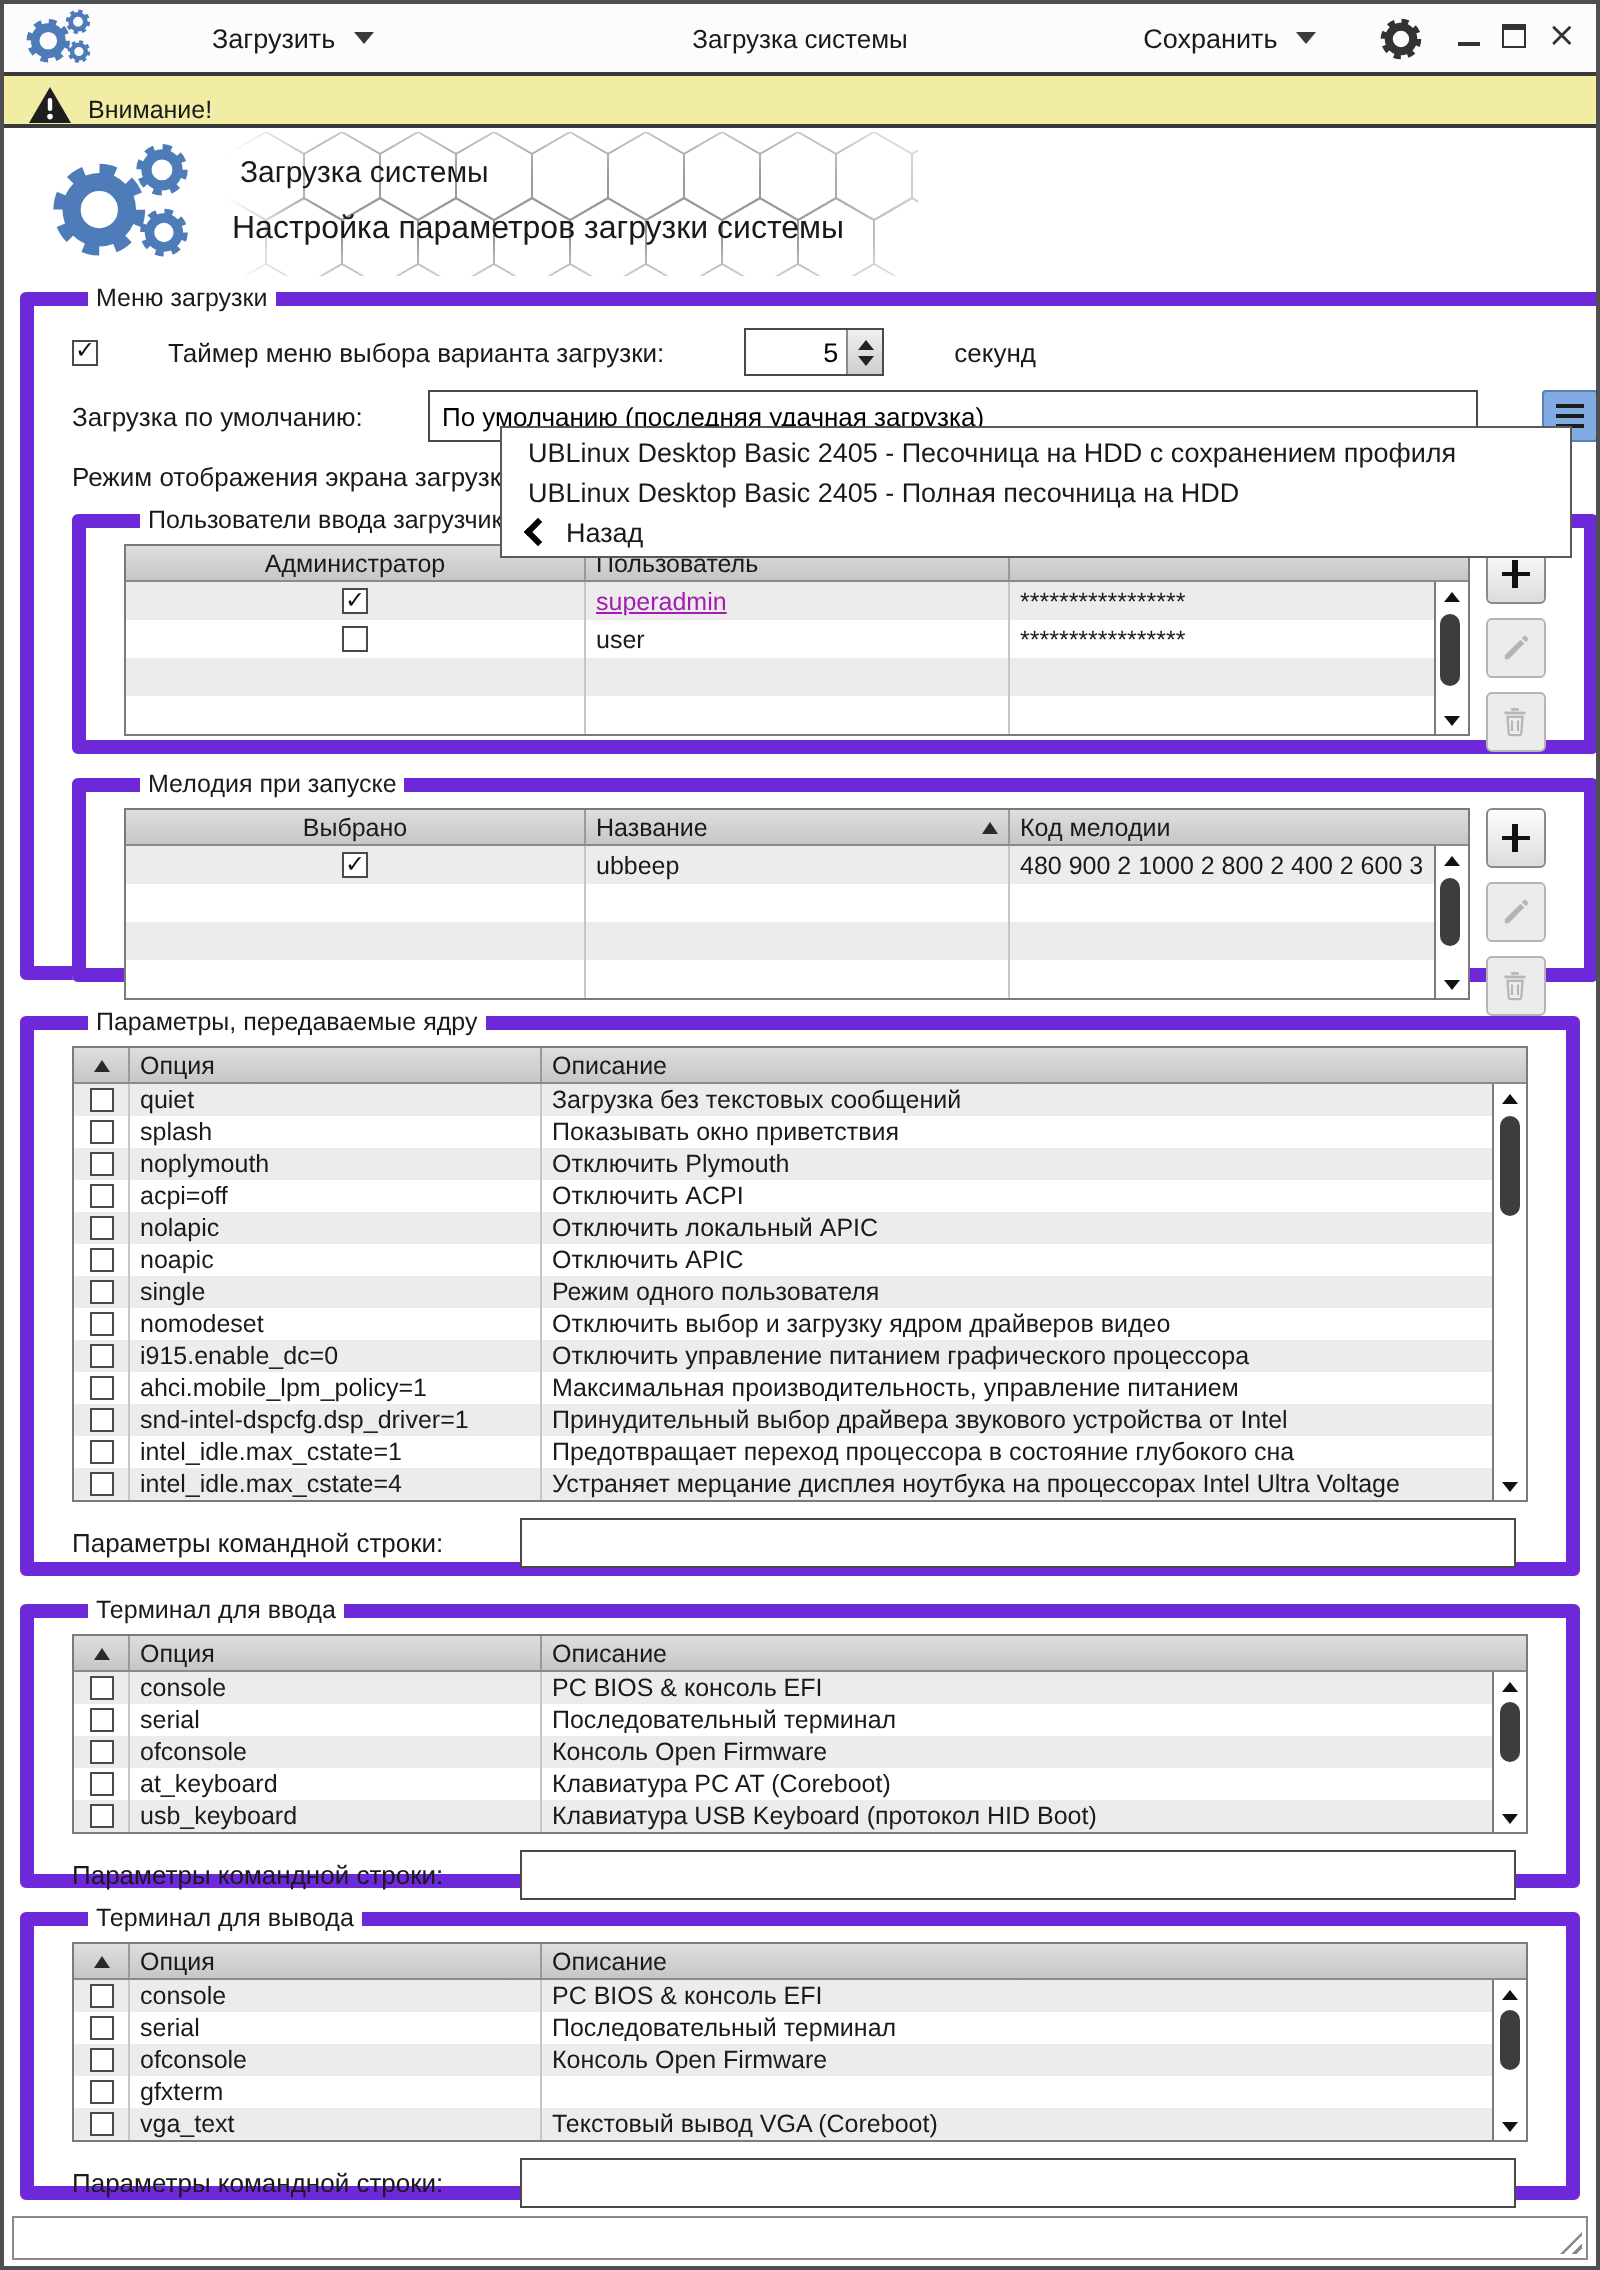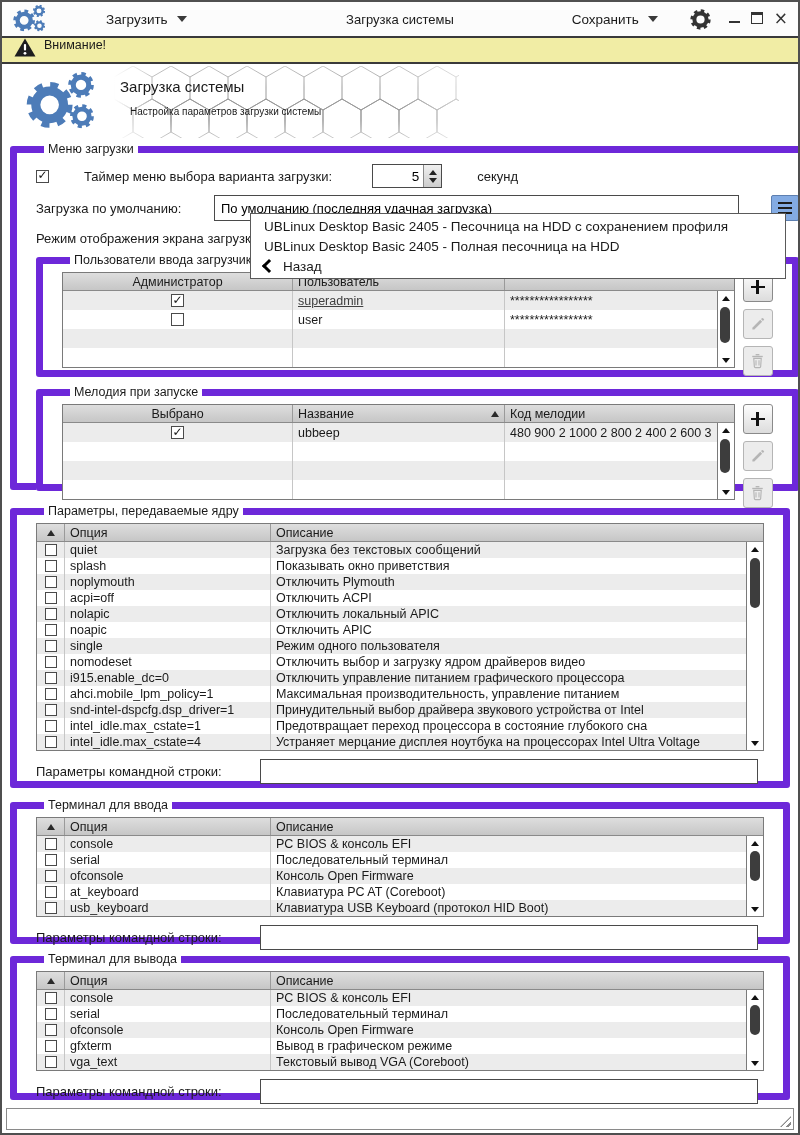--- a/index.html
+++ b/index.html
@@ -14,32 +14,32 @@
   .caret-down{width:0;height:0;border-left:5px solid transparent;border-right:5px solid transparent;border-top:6px solid #3a3a3a;}
   .tb-title{position:absolute;left:50%;transform:translateX(-50%);font-size:13px;}
   .tb-right{margin-left:auto;display:flex;align-items:center;}
   .settings-gear{color:#333;margin-left:22px;}
   .wc{display:flex;align-items:center;gap:11px;margin-left:18px;}
   .wc-min{width:11px;height:2.5px;background:#333;margin-top:6px;}
   .wc-max{width:10px;height:8px;border:1.5px solid #333;border-top:3px solid #333;margin-top:-2px;}
   .wc-close{font-size:17px;line-height:10px;color:#333;font-family:"DejaVu Sans",sans-serif;margin-top:-3px;}
 
   
-  .warnbar{height:24px;background:#f1eda5;border-bottom:2px solid #3a3a3a;display:flex;align-items:flex-start;padding:0 12px;gap:8px;}
+  .warnbar{height:24px;background:#f1eda5;border-bottom:2px solid #3a3a3a;display:flex;align-items:flex-end;padding:0 12px;gap:8px;}
   .warnbar span{font-size:12.5px;}
 
   
   .banner{height:76px;position:relative;overflow:hidden;}
   .banner .hexes{position:absolute;left:112px;top:2px;z-index:0;}
   .hexfade{position:absolute;left:112px;top:2px;width:345px;height:72px;z-index:1;
     background:linear-gradient(90deg,#fff 0%,rgba(255,255,255,0) 14%,rgba(255,255,255,0) 82%,rgba(255,255,255,.55) 100%),
                linear-gradient(180deg,rgba(255,255,255,.45) 0%,rgba(255,255,255,0) 30%,rgba(255,255,255,0) 75%,rgba(255,255,255,.5) 100%);}
   .banner-icon{position:absolute;left:22px;top:6px;color:#4d7cb8;z-index:2;}
   .banner-title{position:absolute;left:118px;top:14px;font-size:15px;z-index:2;}
-  .banner-sub{position:absolute;left:128px;top:42px;font-size:10px;z-index:2;}
+  .banner-sub{position:absolute;left:114px;top:42px;font-size:16px;z-index:2;}
 
   
   fieldset{border:7px solid #6d28d9;border-radius:3px;margin:0 8px;padding:2px 19px 6px;box-sizing:border-box;background:#fff;}
   legend{font-size:12.5px;margin-left:8px;padding:0 4px;}
   fieldset.boot{margin-top:2px;height:348px;position:relative;}
   fieldset.inner{margin:0;}
   fieldset.users{margin-top:6px;height:124px;}
   fieldset.melody{margin-top:8px;height:106px;}
   fieldset.kernel{margin-top:14px;height:284px;}
   fieldset.tin{margin-top:10px;height:146px;}
@@ -83,21 +83,21 @@
   .th.center{justify-content:center;}
   .tbl-bodywrap{display:flex;}
   .tbody{flex:1;overflow:hidden;position:relative;}
   .tbl-row{display:flex;}
   .tbl-row:nth-child(odd){background:#ececec;}
   .td{box-sizing:border-box;border-right:1px solid #c6c6c6;padding:0 5px;font-size:12.5px;white-space:nowrap;overflow:hidden;display:flex;align-items:center;}
   .td.last{border-right:none;flex:1;}
   .td.center{justify-content:center;}
   .bg-g{background:#ececec !important;}
   .bg-w{background:#fff !important;}
-  .link{color:#404040;text-decoration:underline;}
+  .link{color:#a21caf;text-decoration:underline;}
   .sort-up{width:0;height:0;border-left:4.5px solid transparent;border-right:4.5px solid transparent;border-bottom:6px solid #2a2a2a;}
 
   
   .umtbl .tbl-row,.umtbl .filler{height:19px;}
   .umtbl .tbody{height:76px;}
   .w-c1{width:230px;}
   .w-c2{width:212px;}
   .filler{display:flex;}
   .filler .td{height:19px;}
 
@@ -629,21 +629,20 @@
               </div>
               <div class="td w-opt">ofconsole</div>
               <div class="td last">Консоль Open Firmware</div>
             </div>
 
             <div class="tbl-row">
               <div class="td w-sort center">
                 <span class="cb" style="width:12px;height:12px;"></span>
               </div>
               <div class="td w-opt">gfxterm</div>
-              <div class="td last">Вывод в графическом режиме</div>
             </div>
 
             <div class="tbl-row">
               <div class="td w-sort center">
                 <span class="cb" style="width:12px;height:12px;"></span>
               </div>
               <div class="td w-opt">vga_text</div>
               <div class="td last">Текстовый вывод VGA (Coreboot)</div>
             </div>
 

